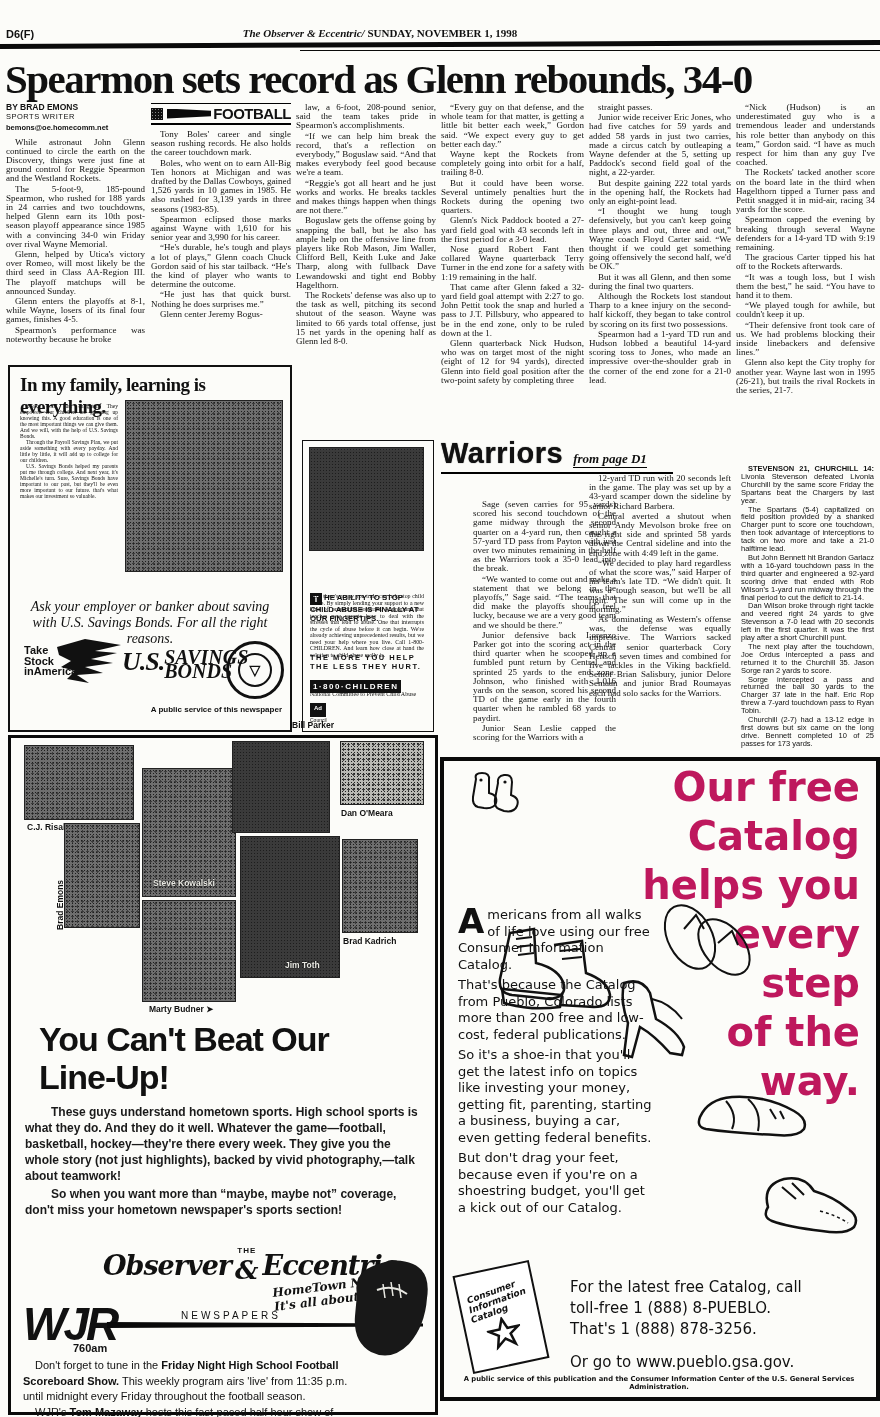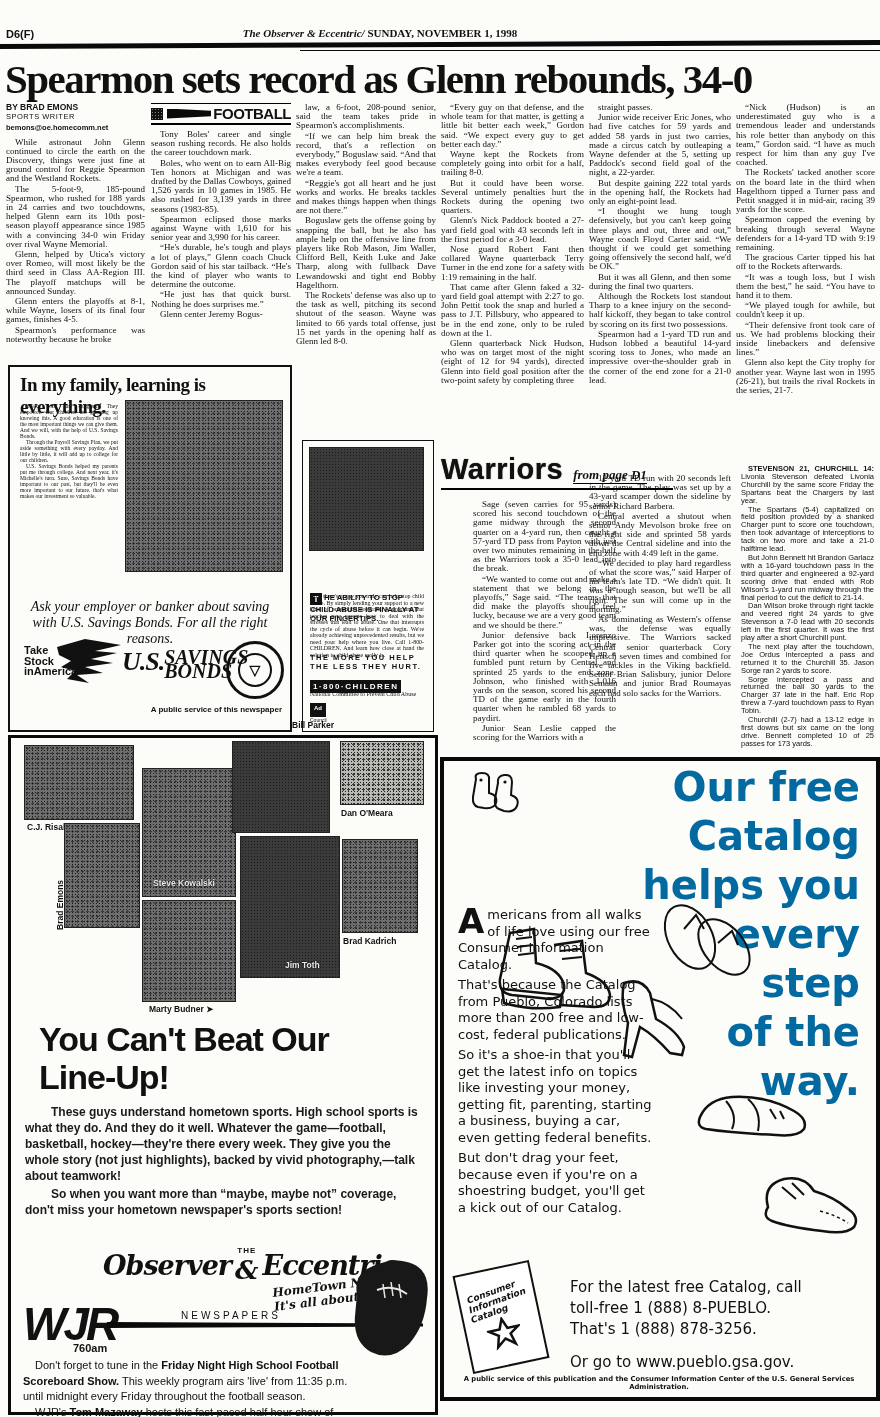--- a/index.html
+++ b/index.html
@@ -20,21 +20,21 @@
   .byline .a{font-weight:bold;font-size:8.5px;}
   .byline .t{font-size:7.5px;letter-spacing:.5px;}
   .byline .e{font-weight:bold;font-size:7.5px;margin-top:2px;}
   .fb-box{display:flex;align-items:center;border-top:1.5px solid #000;border-bottom:2.5px solid #000;
           height:19px;margin-bottom:5px;}
   .fb-icon{width:12px;height:12px;background:#111;flex:0 0 auto;
            background-image:radial-gradient(#888 0.8px,transparent 0.8px);background-size:3px 3px;}
   .fb-bar{flex:1;height:10px;background:#0a0a0a;margin:0 2px 0 4px;clip-path:polygon(0 0,100% 22%,100% 78%,0 100%);}
   .fb-label{font:bold 15px "Liberation Sans",sans-serif;letter-spacing:-0.5px;}
   
-  .war-head{border-bottom:2px solid #000;display:flex;align-items:baseline;gap:10px;padding-bottom:2px;margin-top:16px;}
+  .war-head{border-bottom:2px solid #000;display:flex;align-items:baseline;gap:10px;padding-bottom:2px;}
   .war-title{font:bold 29px "Liberation Sans",sans-serif;letter-spacing:.5px;text-shadow:0 0 1px #333;}
   .war-from{font:bold italic 13px "Liberation Serif",serif;border-bottom:1px solid #000;}
   .stev{font-family:"Liberation Sans",sans-serif;font-size:7.5px;line-height:7.9px;}
   .stev p{text-indent:7px;margin:0 0 1px 0;}
   .stev .lead{font-weight:bold;}
   
   .photo{position:absolute;background-color:#6e6e6e;
          background-image:radial-gradient(#1d1d1d 1px,transparent 1px),radial-gradient(#3c3c3c 1px,transparent 1.2px);
          background-size:3px 3px,5px 5px;box-shadow:0 0 0 1px #222;}
   .photo.light{background-color:#b9b9b4;}
@@ -82,21 +82,21 @@
   .oe-sub{font:10px "Liberation Sans",sans-serif;letter-spacing:3px;}
   .script{font:bold italic 12px "DejaVu Serif",serif;transform:rotate(-7deg);}
   .wjr{font:bold italic 46px/40px "Liberation Sans",sans-serif;letter-spacing:-3px;}
   .wjr-freq{font:bold 11px "Liberation Sans",sans-serif;}
   .wjr-bar{height:6px;background:#0a0a0a;clip-path:polygon(0 0,100% 25%,100% 75%,0 100%);}
   .wjr-paras{font:11px/15.5px "Liberation Sans",sans-serif;}
   .wjr-paras p{margin:0;text-indent:12px;}
   .wjr-paras .bold{font-weight:bold;}
   
   .cat-box{border:4px solid #0a0a0a;}
-  .cat-headline{text-align:right;font:bold 40px/49px "DejaVu Sans",sans-serif;letter-spacing:0px;color:#0369a1;}
+  .cat-headline{text-align:right;font:bold 40px/49px "DejaVu Sans",sans-serif;letter-spacing:0px;color:#be185d;}
   .cat-headline p{margin:0;}
   .cat-body{font:13px/16.5px "DejaVu Sans",sans-serif;}
   .cat-body p{margin:0 0 4px 0;}
   .cat-drop{float:left;font:bold 34px/28px "DejaVu Sans",sans-serif;margin-right:3px;}
   .cat-call{font:15px/21px "DejaVu Sans",sans-serif;}
   .cat-call p{margin:0;}
   .cat-call .web{margin-top:12px;}
   .cat-foot{font:bold 6.8px "DejaVu Sans",sans-serif;text-align:center;}
   .booklet{width:74px;height:96px;border:2px solid #111;transform:rotate(-12deg);background:#fff;
            display:flex;flex-direction:column;align-items:center;justify-content:center;gap:2px;}
@@ -169,21 +169,21 @@
       <p>straight passes.</p>
       <p>Junior wide receiver Eric Jones, who had five catches for 59 yards and added 58 yards in just two carries, made a circus catch by outleaping a Wayne defender at the 5, setting up Paddock's second field goal of the night, a 22-yarder.</p>
       <p>But despite gaining 222 total yards in the opening half, the Rockets had only an eight-point lead.</p>
       <p>“I thought we hung tough defensively, but you can't keep going three plays and out, three and out,” Wayne coach Floyd Carter said. “We thought if we could get something going offensively the second half, we'd be OK.”</p>
       <p>But it was all Glenn, and then some during the final two quarters.</p>
       <p>Although the Rockets lost standout Tharp to a knee injury on the second-half kickoff, they began to take control by scoring on its first two possessions.</p>
       <p>Spearmon had a 1-yard TD run and Hudson lobbed a beautiful 14-yard scoring toss to Jones, who made an impressive over-the-shoulder grab in the corner of the end zone for a 21-0 lead.</p>
     </div>
   <div class="col" style="left:736px;top:103px;width:139px;">
       <p>“Nick (Hudson) is an underestimated guy who is a tremendous leader and understands his role better than anybody on this team,” Gordon said. “I have as much respect for him than any guy I've coached.</p>
-      <p>The Rockets' tacked another score on the board late in the third when Hagelthorn tipped a Turner pass and Pettit snagged it in mid-air, racing 39 yards for the score.</p>
+      <p>The Rockets' tacked another score on the board late in the third when Hagelthorn tipped a Turner pass and Pettit snagged it in mid-air, racing 34 yards for the score.</p>
       <p>Spearmon capped the evening by breaking through several Wayne defenders for a 14-yard TD with 9:19 remaining.</p>
       <p>The gracious Carter tipped his hat off to the Rockets afterwards.</p>
       <p>“It was a tough loss, but I wish them the best,” he said. “You have to hand it to them.</p>
       <p>“We played tough for awhile, but couldn't keep it up.</p>
       <p>“Their defensive front took care of us. We had problems blocking their inside linebackers and defensive lines.”</p>
       <p>Glenn also kept the City trophy for another year. Wayne last won in 1995 (26-21), but trails the rival Rockets in the series, 21-7.</p>
     </div>
 
   <div class="abs war-head" style="left:441px;top:437px;width:232px;">
     <span class="war-title">Warriors</span>

